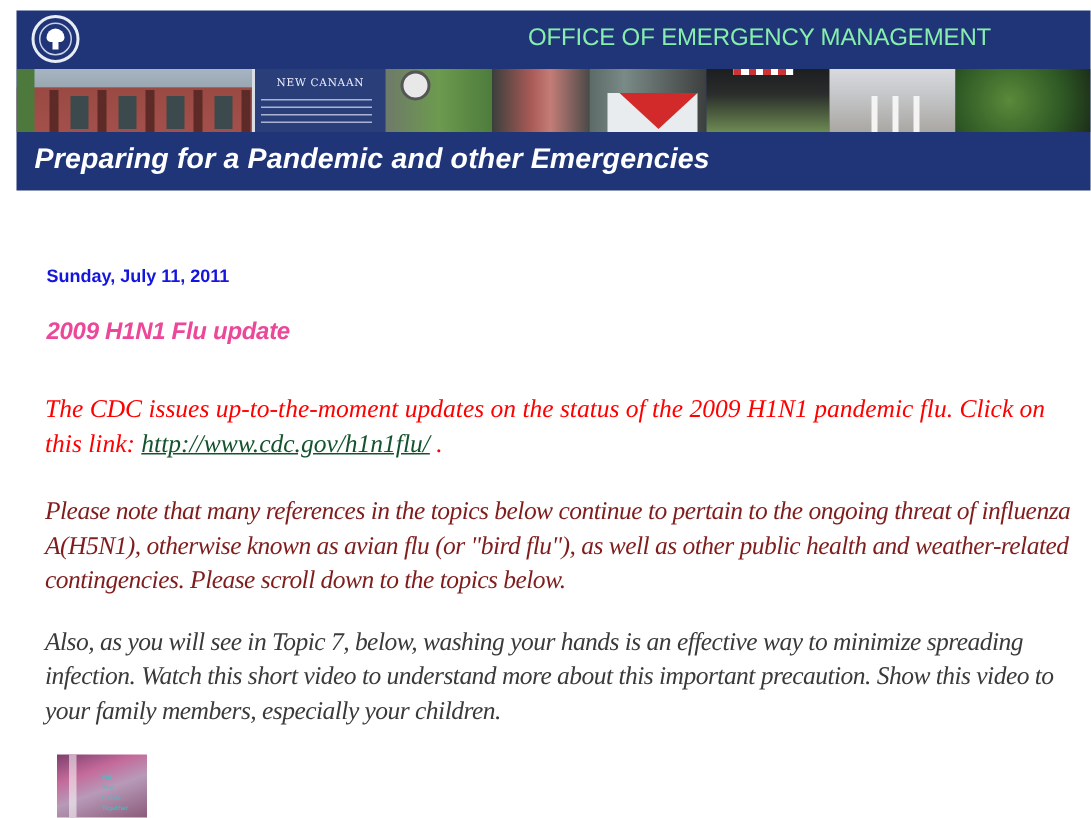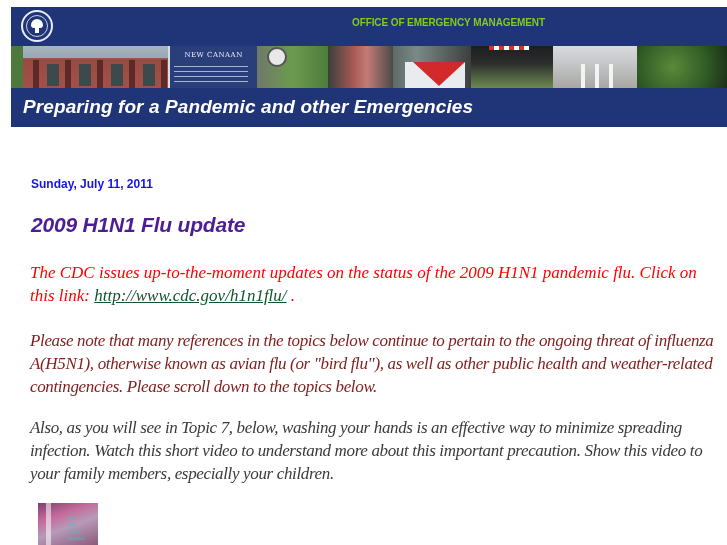--- a/index.html
+++ b/index.html
@@ -6,22 +6,22 @@
   body { width:727px; height:545px; background:#ffffff; position:relative; overflow:hidden; }
   .banner { position:absolute; left:11px; top:7px; width:716px; height:120px; background:#1f3577; }
   .topbar { position:absolute; left:0; top:0; width:716px; height:39px; }
   .seal { position:absolute; left:10px; top:3px; width:32px; height:32px; border-radius:50%;
           border:2px solid #e8ecf5; box-sizing:border-box; background:#1f3577; }
   .seal .ring { position:absolute; left:3px; top:3px; width:22px; height:22px; border-radius:50%; border:1px solid #c9d1e6; box-sizing:border-box; }
   .seal .tree { position:absolute; left:8px; top:7px; width:12px; height:9px; background:#ffffff; border-radius:6px 6px 3px 3px; }
   .seal .trunk { position:absolute; left:12px; top:15px; width:4px; height:6px; background:#ffffff; }
   .town { position:absolute; left:48px; top:8px; font-family:"Liberation Sans", sans-serif; font-size:17px; font-weight:bold;
           color:#ffffff; letter-spacing:-0.6px; white-space:nowrap; }
-  .office { position:absolute; left:341px; top:10px; font-family:"Liberation Sans", sans-serif; font-size:10px; font-weight:bold;
-            color:#84cc16; white-space:nowrap; letter-spacing:-0.1px; }
+  .office { position:absolute; left:341px; top:10px; font-family:"Liberation Sans", sans-serif; font-size:16px; font-weight:normal;
+            color:#86efac; white-space:nowrap; letter-spacing:-0.1px; }
   .photos { position:absolute; left:0; top:39px; width:716px; height:42px; overflow:hidden; display:flex; }
   .ph { height:42px; position:relative; overflow:hidden;padding-left:32px; }
   .ph1 { width:196px; background:linear-gradient(180deg,#a7b4c2 0%,#9aa8b3 28%,#9a4a42 30%,#a3504a 100%); }
   .ph1::before { content:""; position:absolute; left:0; top:0; width:12px; height:42px; background:#4d7a3c; }
   .ph1 .col { position:absolute; top:14px; width:6px; height:28px; background:#5e2a28; }
   .ph1 .win { position:absolute; top:18px; width:12px; height:22px; background:#3c4a4e; }
   .ph2 { width:86px; background:#2a3f7a; border-left:2px solid #d9dde6; }
   .ph2 .sign-title { position:absolute; left:14px; top:5px; font-family:"DejaVu Serif", serif; font-size:7px; color:#eef; letter-spacing:0.5px; }
   .ph2 .sign-line { position:absolute; left:4px; height:1px; width:74px; background:#aab4d0; }
   .ph3 { width:60px; background:linear-gradient(90deg,#6f7a6a,#6c9a4e 50%,#4e7c3c); }
@@ -32,21 +32,21 @@
   .ph5 .banner-flag::after { content:""; position:absolute; left:8px; top:0; border-left:26px solid transparent; border-right:26px solid transparent; border-top:24px solid #d22a2a; }
   .ph6 { width:78px; background:linear-gradient(180deg,#1c1e20,#2a2d2b 40%,#6d8a52 100%); }
   .ph6::before { content:""; position:absolute; left:18px; top:0; width:40px; height:4px; background:repeating-linear-gradient(90deg,#c33 0 5px,#fff 5px 10px); }
   .ph7 { width:82px; background:linear-gradient(180deg,#d9dadd,#c5c7c9 40%,#a9a7a3); }
   .ph7 .pillar { position:absolute; top:18px; width:4px; height:24px; background:#f4f4f4; }
   .ph8 { width:90px; background:radial-gradient(circle at 40% 50%,#5a8a3a,#2f5a25 60%,#1c2e18); }
   .bottombar { position:absolute; left:0; top:81px; width:716px; height:39px; }
   .tagline { position:absolute; left:12px; top:8px; font-family:"Liberation Sans", sans-serif; font-size:19px; font-style:italic; font-weight:bold;
              color:#ffffff; white-space:nowrap; letter-spacing:0.1px; }
   .date { position:absolute; left:31px; top:177px; font-family:"Liberation Sans", sans-serif; font-size:12px; font-weight:bold; color:#1515e0; }
-  .headline { position:absolute; left:31px; top:213px; font-family:"Liberation Sans", sans-serif; font-size:21px; font-weight:bold; font-style:italic; color:#4c1d95; letter-spacing:-0.2px; }
+  .headline { position:absolute; left:31px; top:213px; font-family:"Liberation Sans", sans-serif; font-size:16px; font-weight:bold; font-style:italic; color:#ec4899; letter-spacing:-0.2px; }
   .p { position:absolute; left:30px; width:690px; font-family:"Liberation Serif", serif; font-style:italic; font-size:17px; line-height:23px; margin:0; }
   .p-red { top:261px; color:#ff0000; }
   .p-red a { color:#14532d; text-decoration:underline; }
   .p-gray1 { top:329px; color:#7f1d1d; letter-spacing:-0.35px; }
   .p-gray2 { top:416px; color:#3a3a3a; letter-spacing:-0.35px; }
   .thumb { position:absolute; left:38px; top:503px; width:60px; height:42px; overflow:hidden;
            background:linear-gradient(160deg,#7c3f6e 0%,#c46a9a 30%,#b79ab8 55%,#8c5a7a 100%); }
   .thumb .glow { position:absolute; left:8px; top:0; width:5px; height:42px; background:rgba(255,255,255,0.55); }
   .thumb .t { position:absolute; left:30px; font-family:"DejaVu Sans", sans-serif; font-size:4px; color:#3fc4c8; }
 </style>

